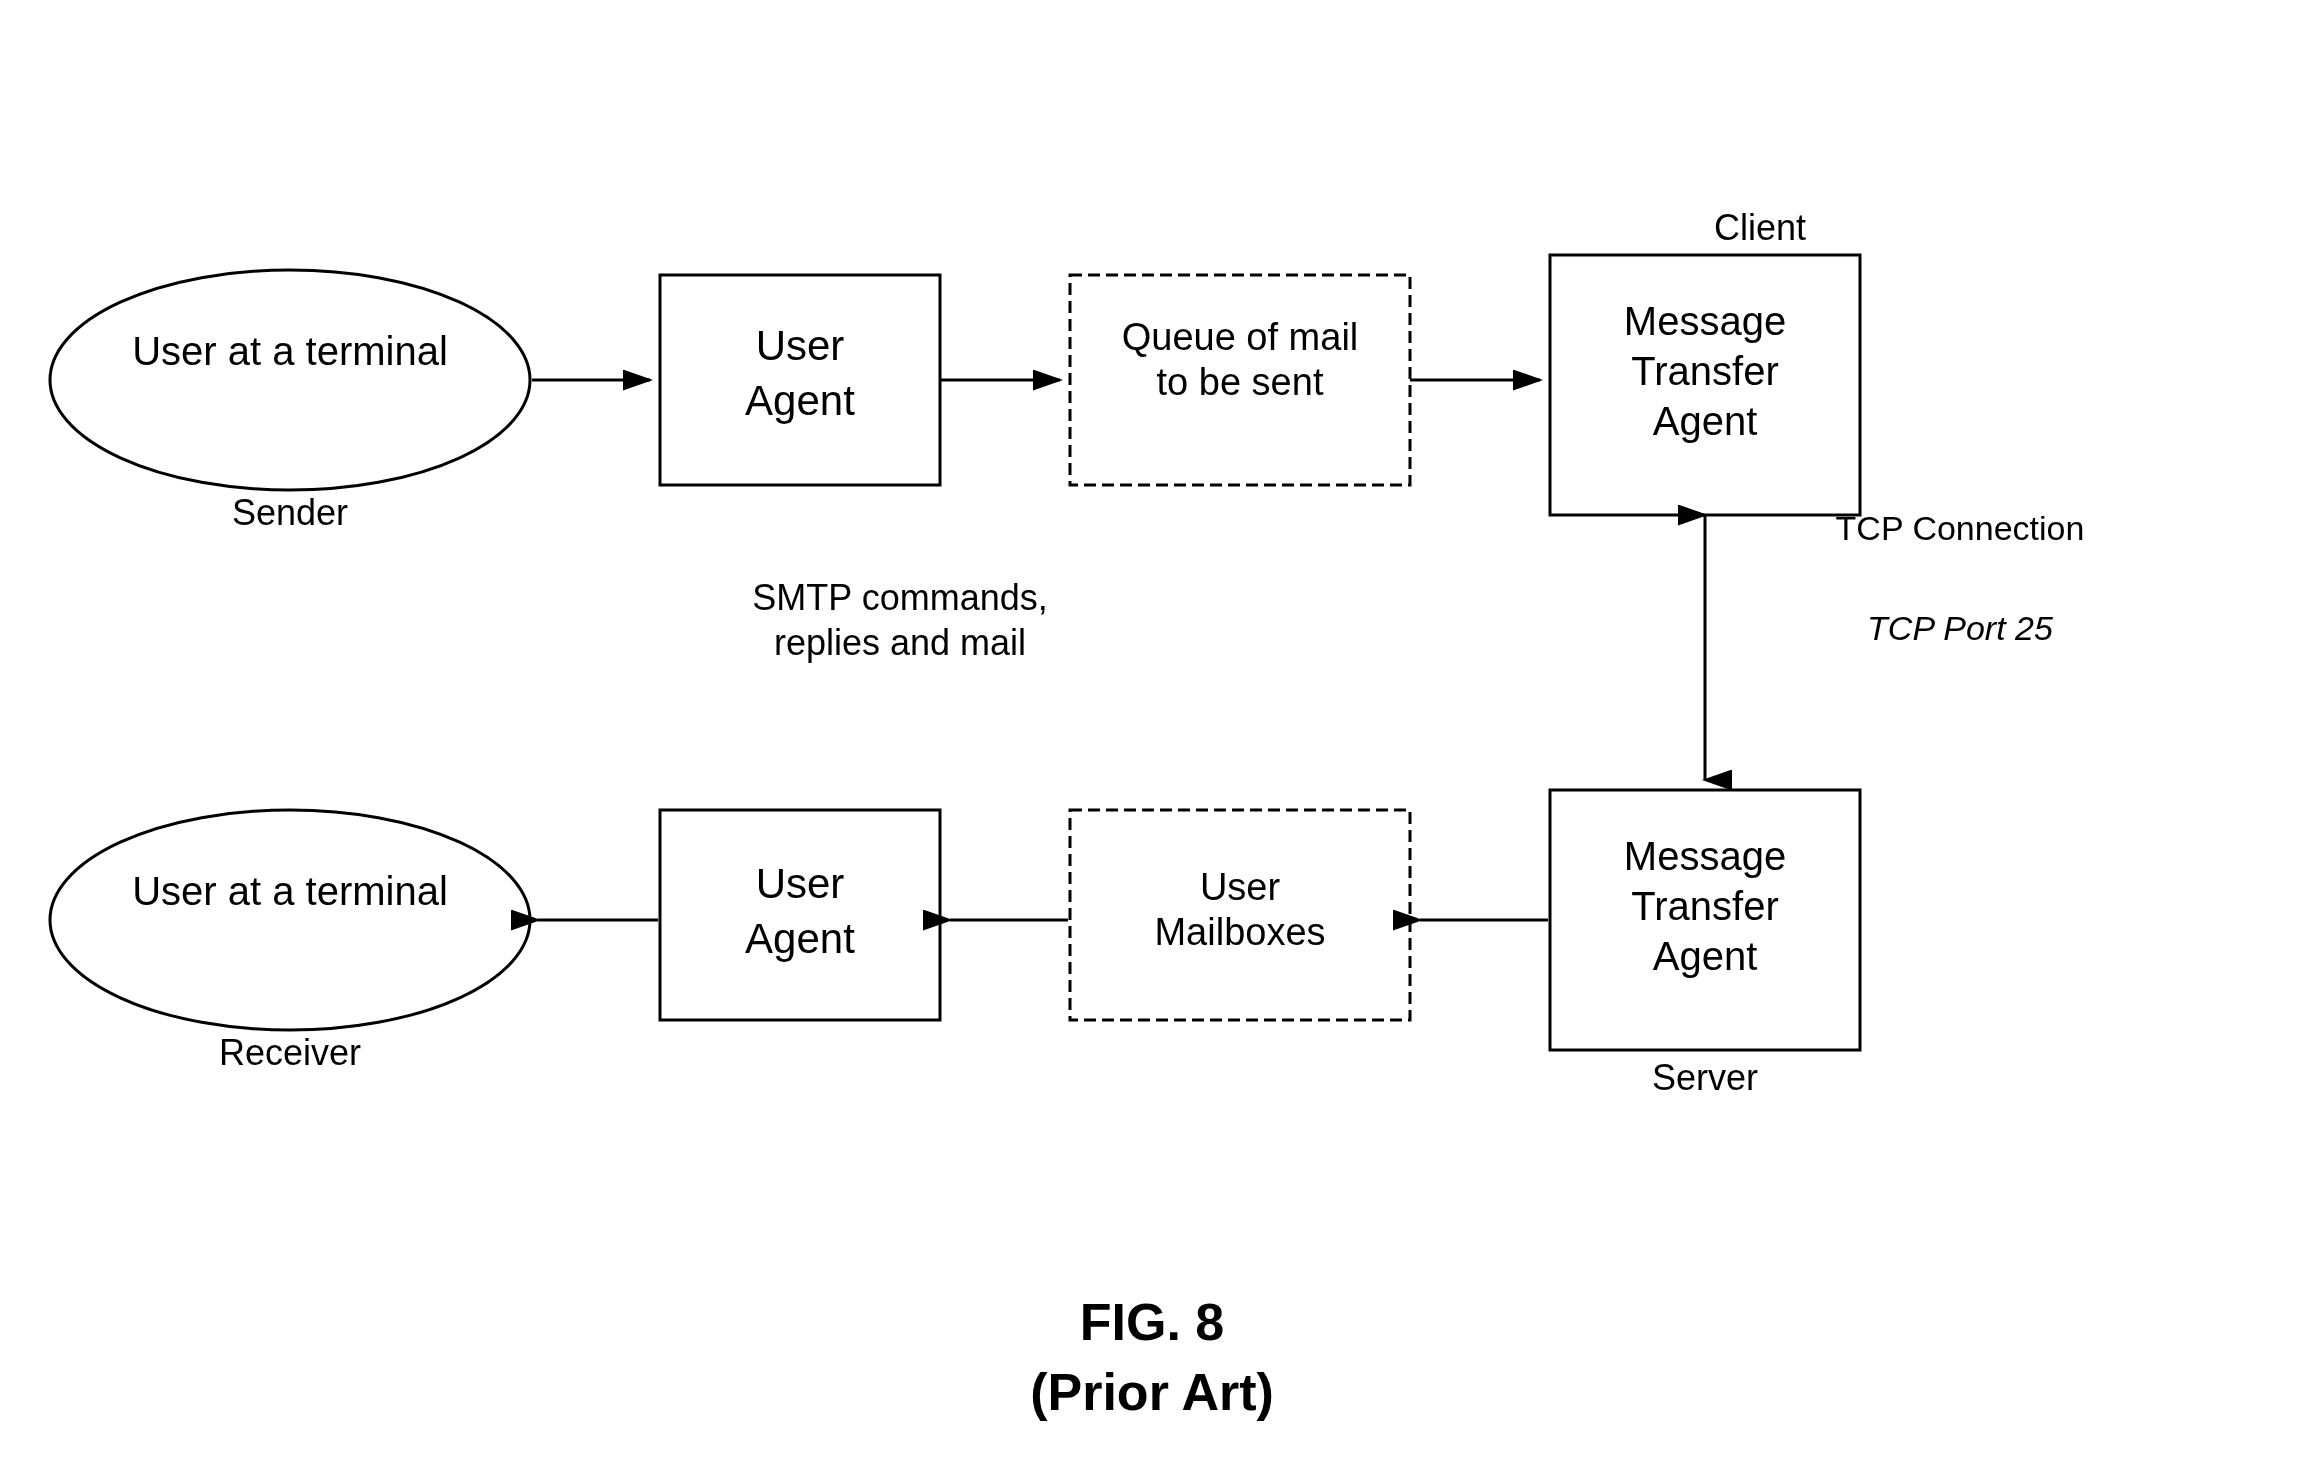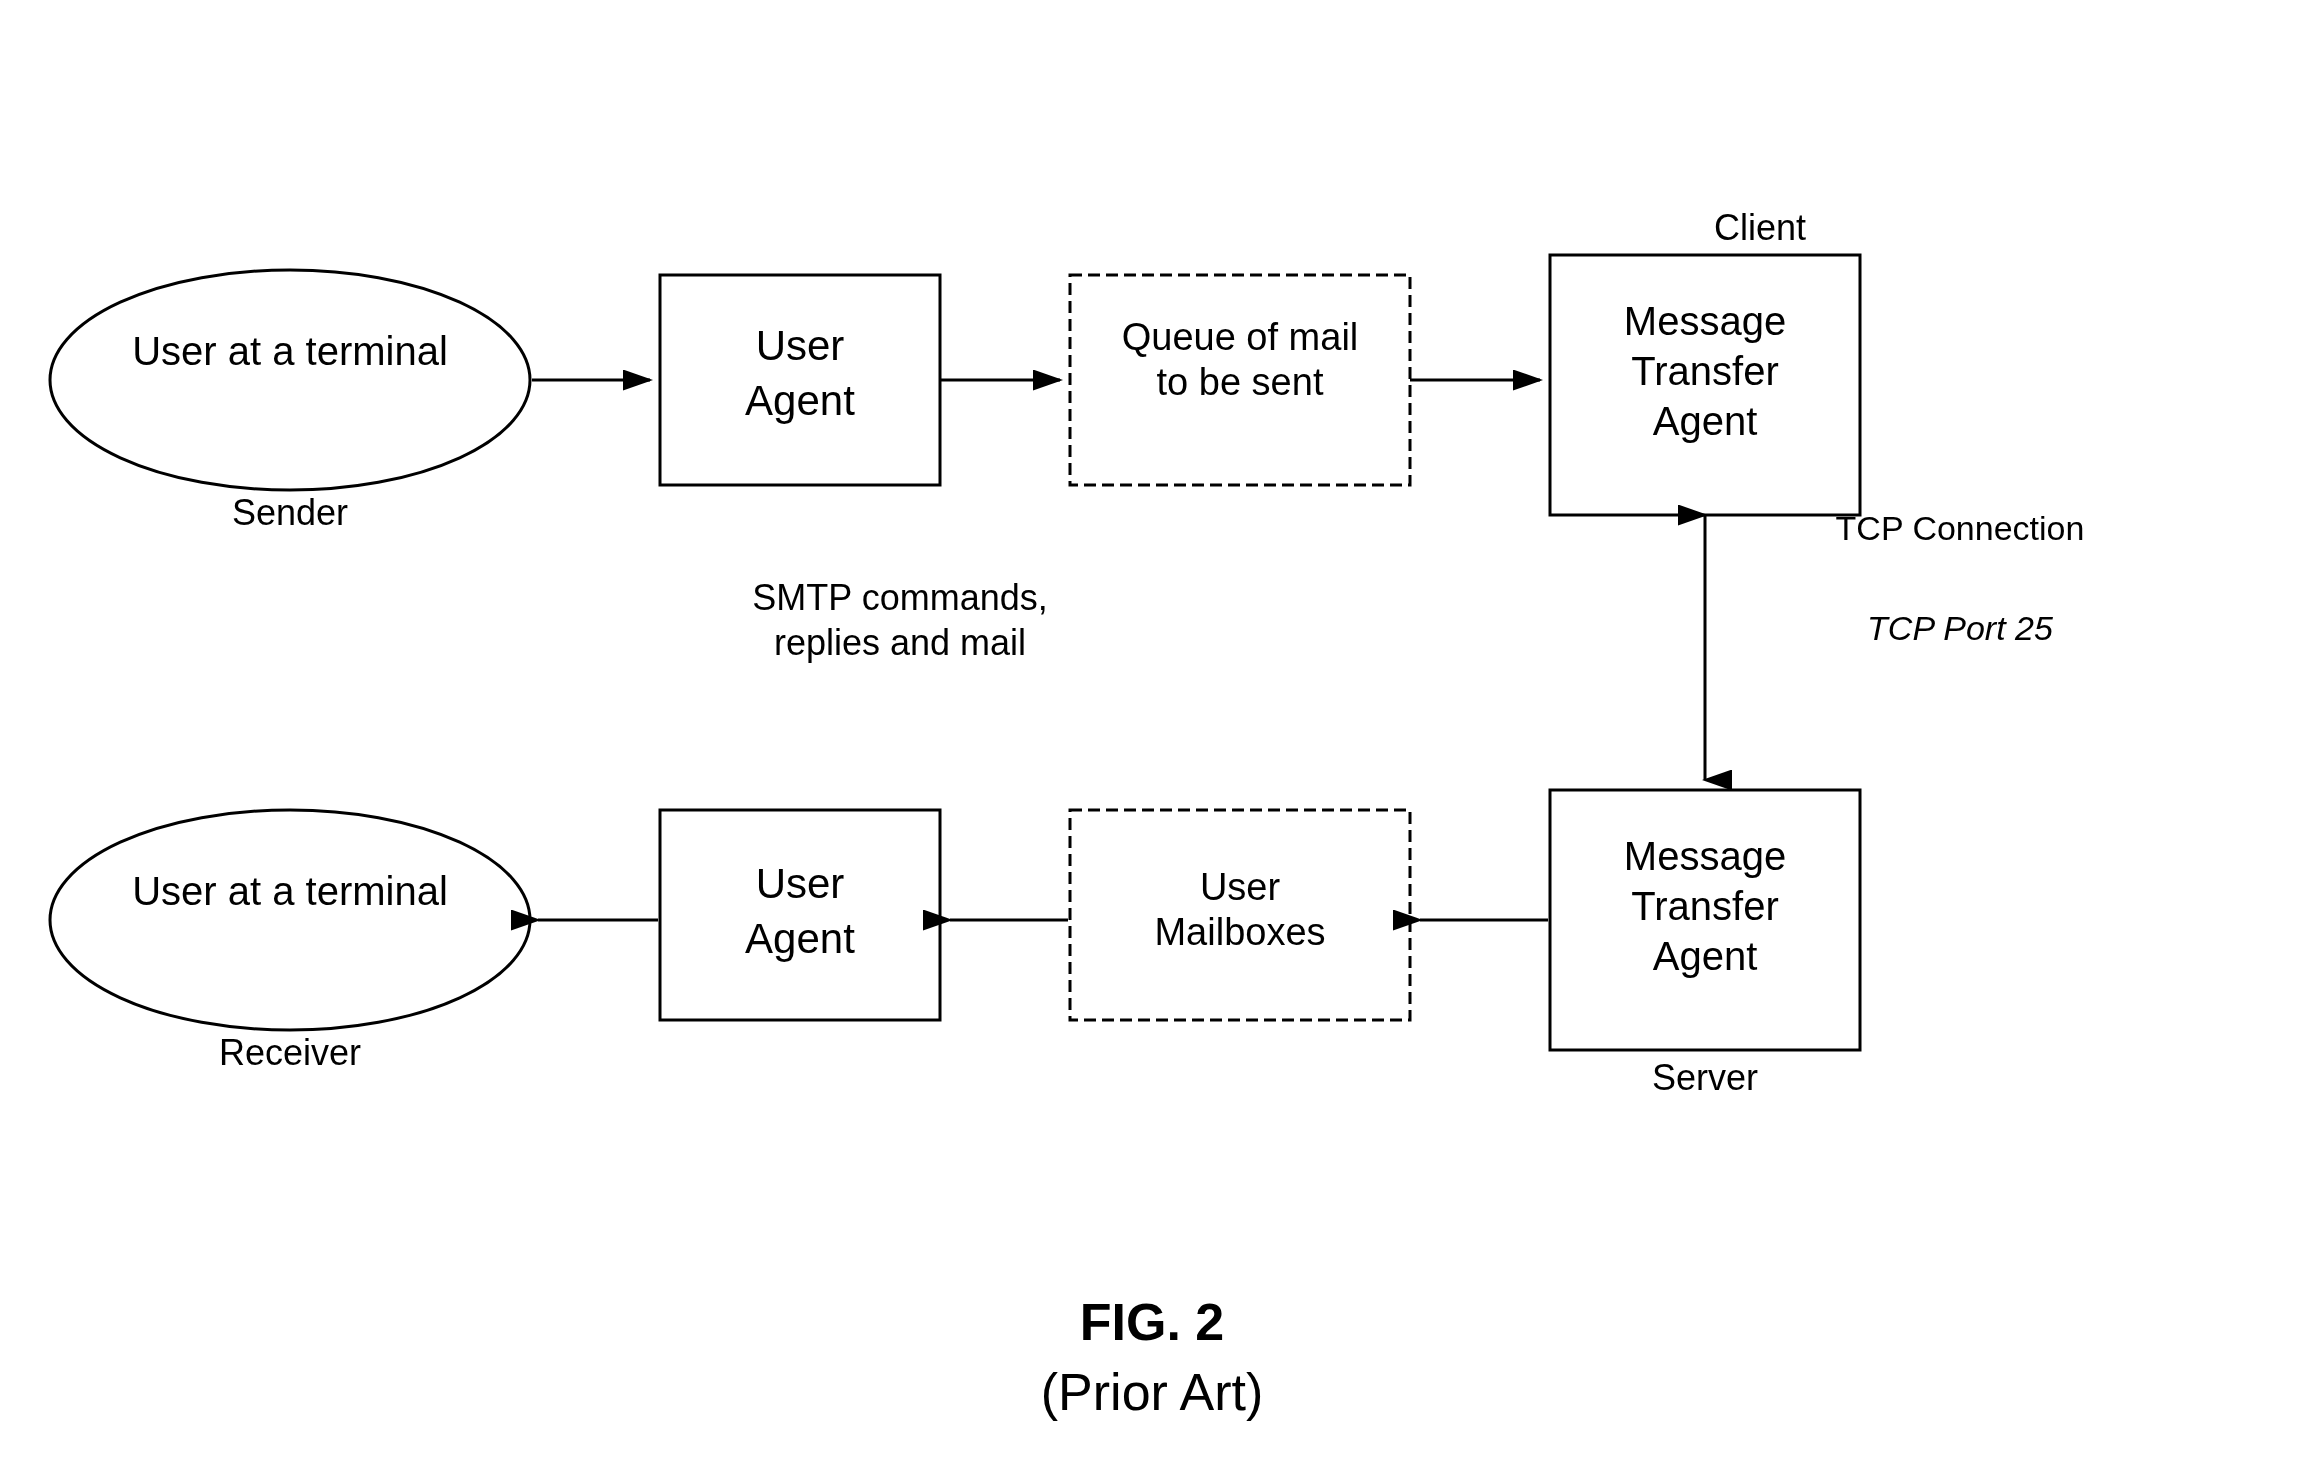--- a/index.html
+++ b/index.html
@@ -36,21 +36,21 @@
     }
 
     .fig-title {
       font-size: 52px;
       font-weight: bold;
       margin-bottom: 10px;
     }
 
     .fig-subtitle {
       font-size: 52px;
-      font-weight: normal;
+      font-weight: bold;
     }
   </style>
 </head>
 <body>
 
 <div class="diagram-container">
   <svg class="diagram-svg" viewBox="0 0 2304 1100" xmlns="http://www.w3.org/2000/svg">
 
     <defs>
       <marker id="arrowhead" markerWidth="10" markerHeight="7" refX="9" refY="3.5" orient="auto">
@@ -122,15 +122,15 @@
     <line x1="658" y1="840" x2="538" y2="840" stroke="#000" stroke-width="3" marker-end="url(#arrowhead-left)"></line>
 
     <ellipse cx="290" cy="840" rx="240" ry="110" fill="none" stroke="#000" stroke-width="3"></ellipse>
     <text x="290" y="825" text-anchor="middle" font-size="40" font-family="Arial">User at a terminal</text>
     <text x="290" y="985" text-anchor="middle" font-size="36" font-family="Arial">Receiver</text>
 
   </svg>
 </div>
 
 <div class="figure-caption">
-  <div class="fig-title">FIG. 2</div>
+  <div class="fig-title">FIG. 8</div>
   <div class="fig-subtitle">(Prior Art)</div>
 </div>
 
 </body></html>

